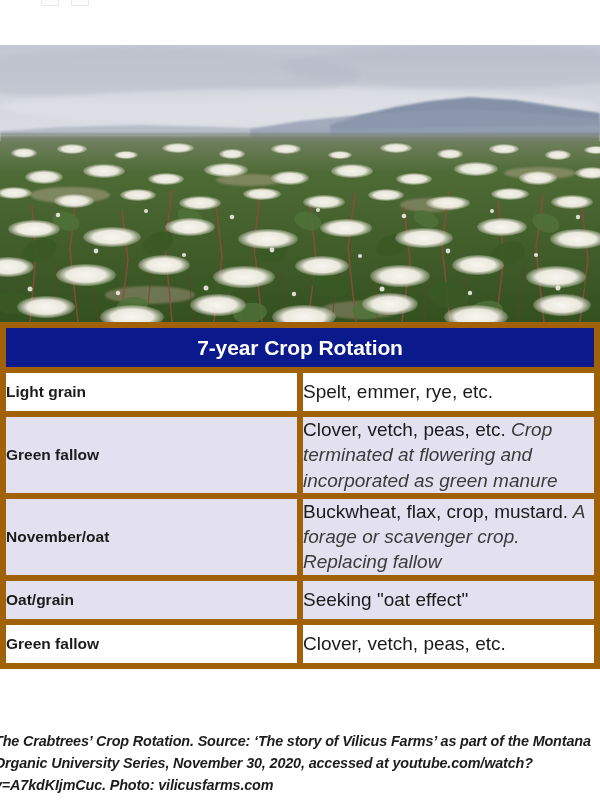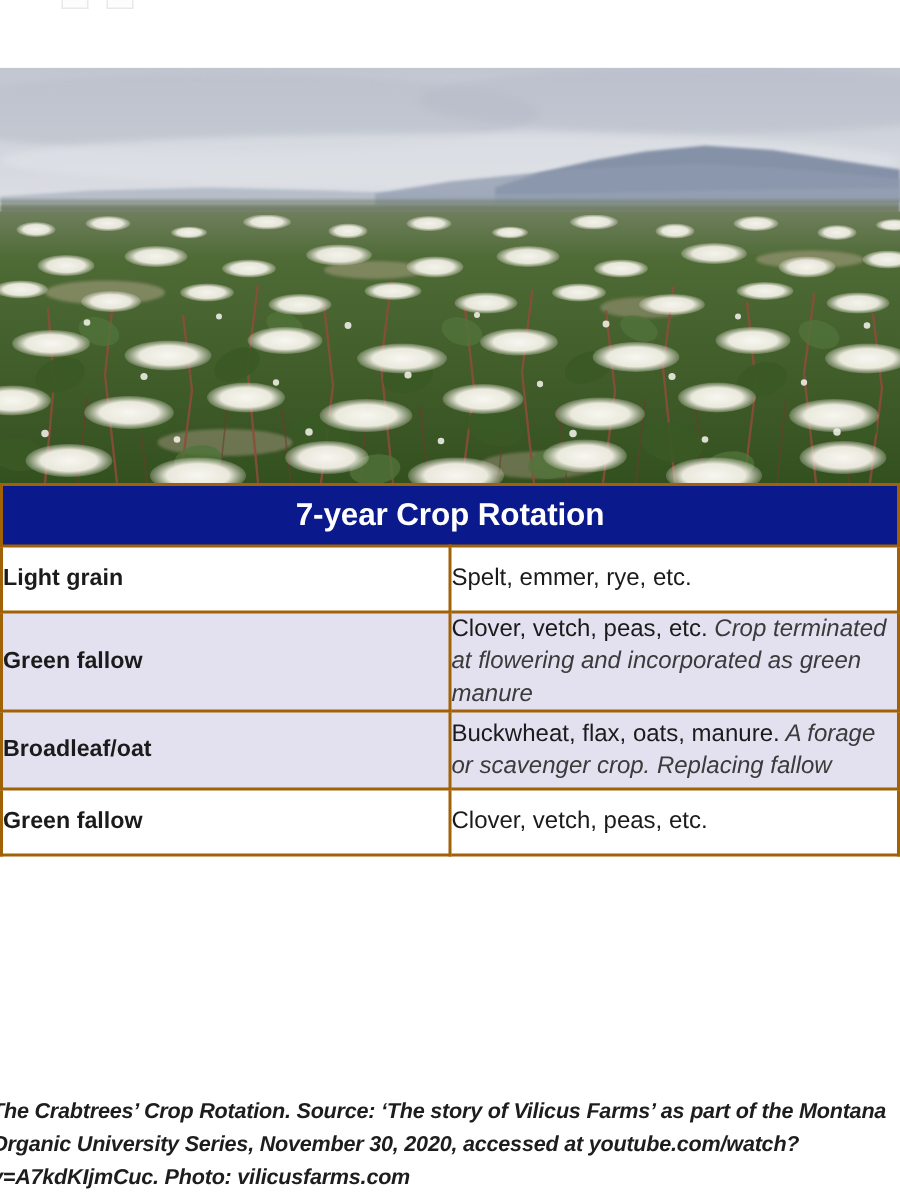--- a/index.html
+++ b/index.html
@@ -48,21 +48,21 @@
 
   
   .rot-table {
     position: absolute;
     left: 0; top: 322px;
     width: 600px;
     border-collapse: collapse;
     table-layout: fixed;
   }
   .rot-table td, .rot-table th {
-    border: 2px solid #a16207;
+    border: 6px solid #a16207;
     padding: 0;
     vertical-align: middle;
   }
   .tbl-head {
     background: #0a1a8c;
     color: #ffffff;
     text-align: center;
     font-size: 21px;
     font-weight: bold;
     height: 39px;
@@ -74,21 +74,21 @@
   .row-odd  { background: #e3e1f0; }
 
   .cell-label {
     font-size: 15.5px;
     font-weight: bold;
     color: #1b1b1b;
     padding: 9px 8px 9px 11px;
     line-height: 1.25;
   }
   .cell-value {
-    font-size: 16px;
+    font-size: 19px;
     color: #1b1b1b;
     padding: 9px 10px 9px 11px;
     line-height: 1.33;
   }
   .cell-value .note {
     font-style: italic;
     color: #3b3b3b;
   }
   .r-tall { height: 52px; }
   .r-short { height: 44px; }
@@ -319,22 +319,26 @@
   <tbody>
     <tr class="row-even r-short">
       <td class="col-label cell-label">Light grain</td>
       <td class="cell-value"><span>Spelt, emmer, rye, etc.</span><span class="note"></span></td>
     </tr>
     <tr class="row-odd r-tall">
       <td class="col-label cell-label">Green fallow</td>
       <td class="cell-value"><span>Clover, vetch, peas, etc.</span><span class="note"> Crop terminated at flowering and incorporated as green manure</span></td>
     </tr>
     <tr class="row-odd r-tall">
-      <td class="col-label cell-label">Broadleaf/oat</td>
-      <td class="cell-value"><span>Buckwheat, flax, oats, manure.</span><span class="note"> A forage or scavenger crop. Replacing fallow</span></td>
+      <td class="col-label cell-label">November/oat</td>
+      <td class="cell-value"><span>Buckwheat, flax, crop, mustard.</span><span class="note"> A forage or scavenger crop. Replacing fallow</span></td>
+    </tr>
+    <tr class="row-odd r-short">
+      <td class="col-label cell-label">Oat/grain</td>
+      <td class="cell-value"><span>Seeking "oat effect"</span><span class="note"></span></td>
     </tr>
     <tr class="row-even r-short">
       <td class="col-label cell-label">Green fallow</td>
       <td class="cell-value"><span>Clover, vetch, peas, etc.</span><span class="note"></span></td>
     </tr>
   </tbody>
 </table>
 
 <div class="caption">The Crabtrees’ Crop Rotation. Source: ‘The story of Vilicus Farms’ as part of the Montana Organic University Series, November 30, 2020, accessed at youtube.com/watch?v=A7kdKIjmCuc. Photo: vilicusfarms.com</div>
 

